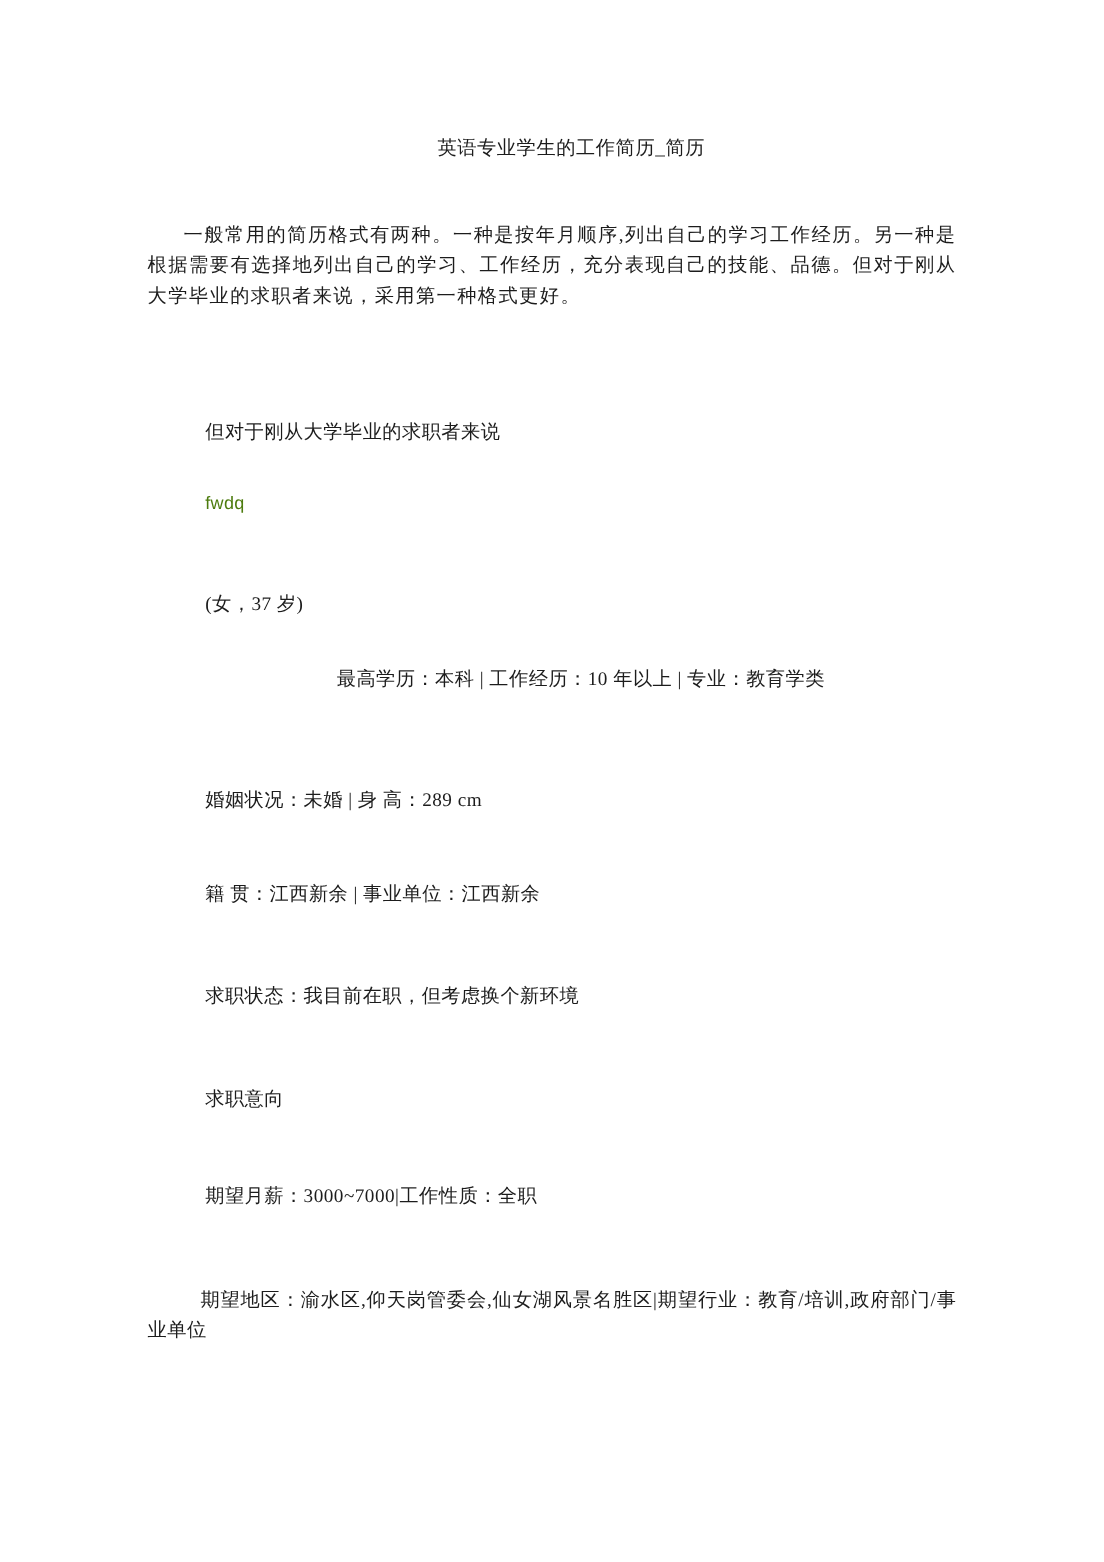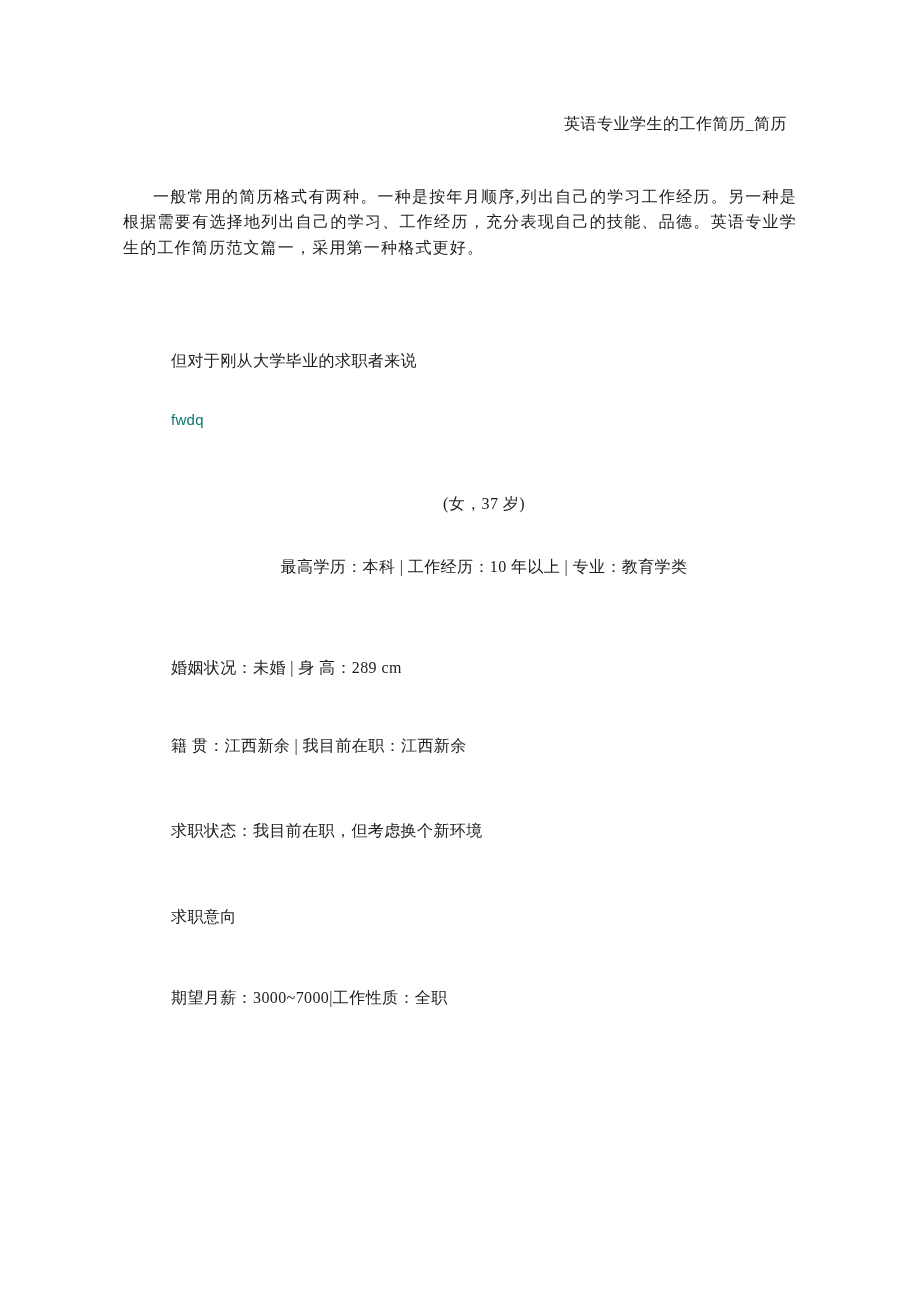--- a/index.html
+++ b/index.html
@@ -13,23 +13,23 @@
     height: 1302px;
     background: #ffffff;
     overflow: hidden;
     font-family: "Liberation Serif", "DejaVu Serif", serif;
     color: #1c1c1c;
     font-size: 16px;
   }
   .doc-title {
     position: absolute;
     top: 111px;
-    left: 113px;
+    left: 139px;
     width: 674px;
-    text-align: right;
+    text-align: center;
     line-height: 25px;
     letter-spacing: 0.5px;
   }
   .para {
     position: absolute;
     left: 123px;
     width: 674px;
     line-height: 25.4px;
     text-align: justify;
     text-align-last: left;
@@ -49,53 +49,54 @@
     left: 171px;
     width: 626px;
     line-height: 25px;
     letter-spacing: 0.4px;
     white-space: nowrap;
   }
   .line.latin {
     font-family: "Liberation Sans", "DejaVu Sans", sans-serif;
     font-size: 15px;
     letter-spacing: 0.3px;
-    color: #0f766e;
+    color: #4d7c0f;
   }
   .t-heading   { top: 348px; }
   .t-name      { top: 407px; }
-  .t-gender    { top: 491px; text-align: center; }
+  .t-gender    { top: 491px; }
   .t-education { top: 554px; text-align: center; }
   .t-marriage  { top: 655px; }
   .t-origin    { top: 733px; }
   .t-status    { top: 818px; }
   .t-intention { top: 904px; }
   .t-salary    { top: 985px; }
 </style>
 </head>
 <body>
 
 <div class="page">
 
   <div class="doc-title">英语专业学生的工作简历_简历</div>
 
-  <div class="para intro">一般常用的简历格式有两种。一种是按年月顺序,列出自己的学习工作经历。另一种是根据需要有选择地列出自己的学习、工作经历，充分表现自己的技能、品德。英语专业学生的工作简历范文篇一，采用第一种格式更好。</div>
+  <div class="para intro">一般常用的简历格式有两种。一种是按年月顺序,列出自己的学习工作经历。另一种是根据需要有选择地列出自己的学习、工作经历，充分表现自己的技能、品德。但对于刚从大学毕业的求职者来说，采用第一种格式更好。</div>
 
   <div class="line t-heading">但对于刚从大学毕业的求职者来说</div>
 
   <div class="line latin t-name">fwdq</div>
 
   <div class="line t-gender">(女，37 岁)</div>
 
   <div class="line t-education">最高学历：本科 | 工作经历：10 年以上 | 专业：教育学类</div>
 
   <div class="line t-marriage">婚姻状况：未婚 | 身 高：289 cm</div>
 
-  <div class="line t-origin">籍 贯：江西新余 | 我目前在职：江西新余</div>
+  <div class="line t-origin">籍 贯：江西新余 | 事业单位：江西新余</div>
 
   <div class="line t-intention">求职意向</div>
 
   <div class="line t-status">求职状态：我目前在职，但考虑换个新环境</div>
 
   <div class="line t-salary">期望月薪：3000~7000|工作性质：全职</div>
 
+  <div class="para region">期望地区：渝水区,仰天岗管委会,仙女湖风景名胜区|期望行业：教育/培训,政府部门/事业单位</div>
 
 </div>
 
 </body></html>

